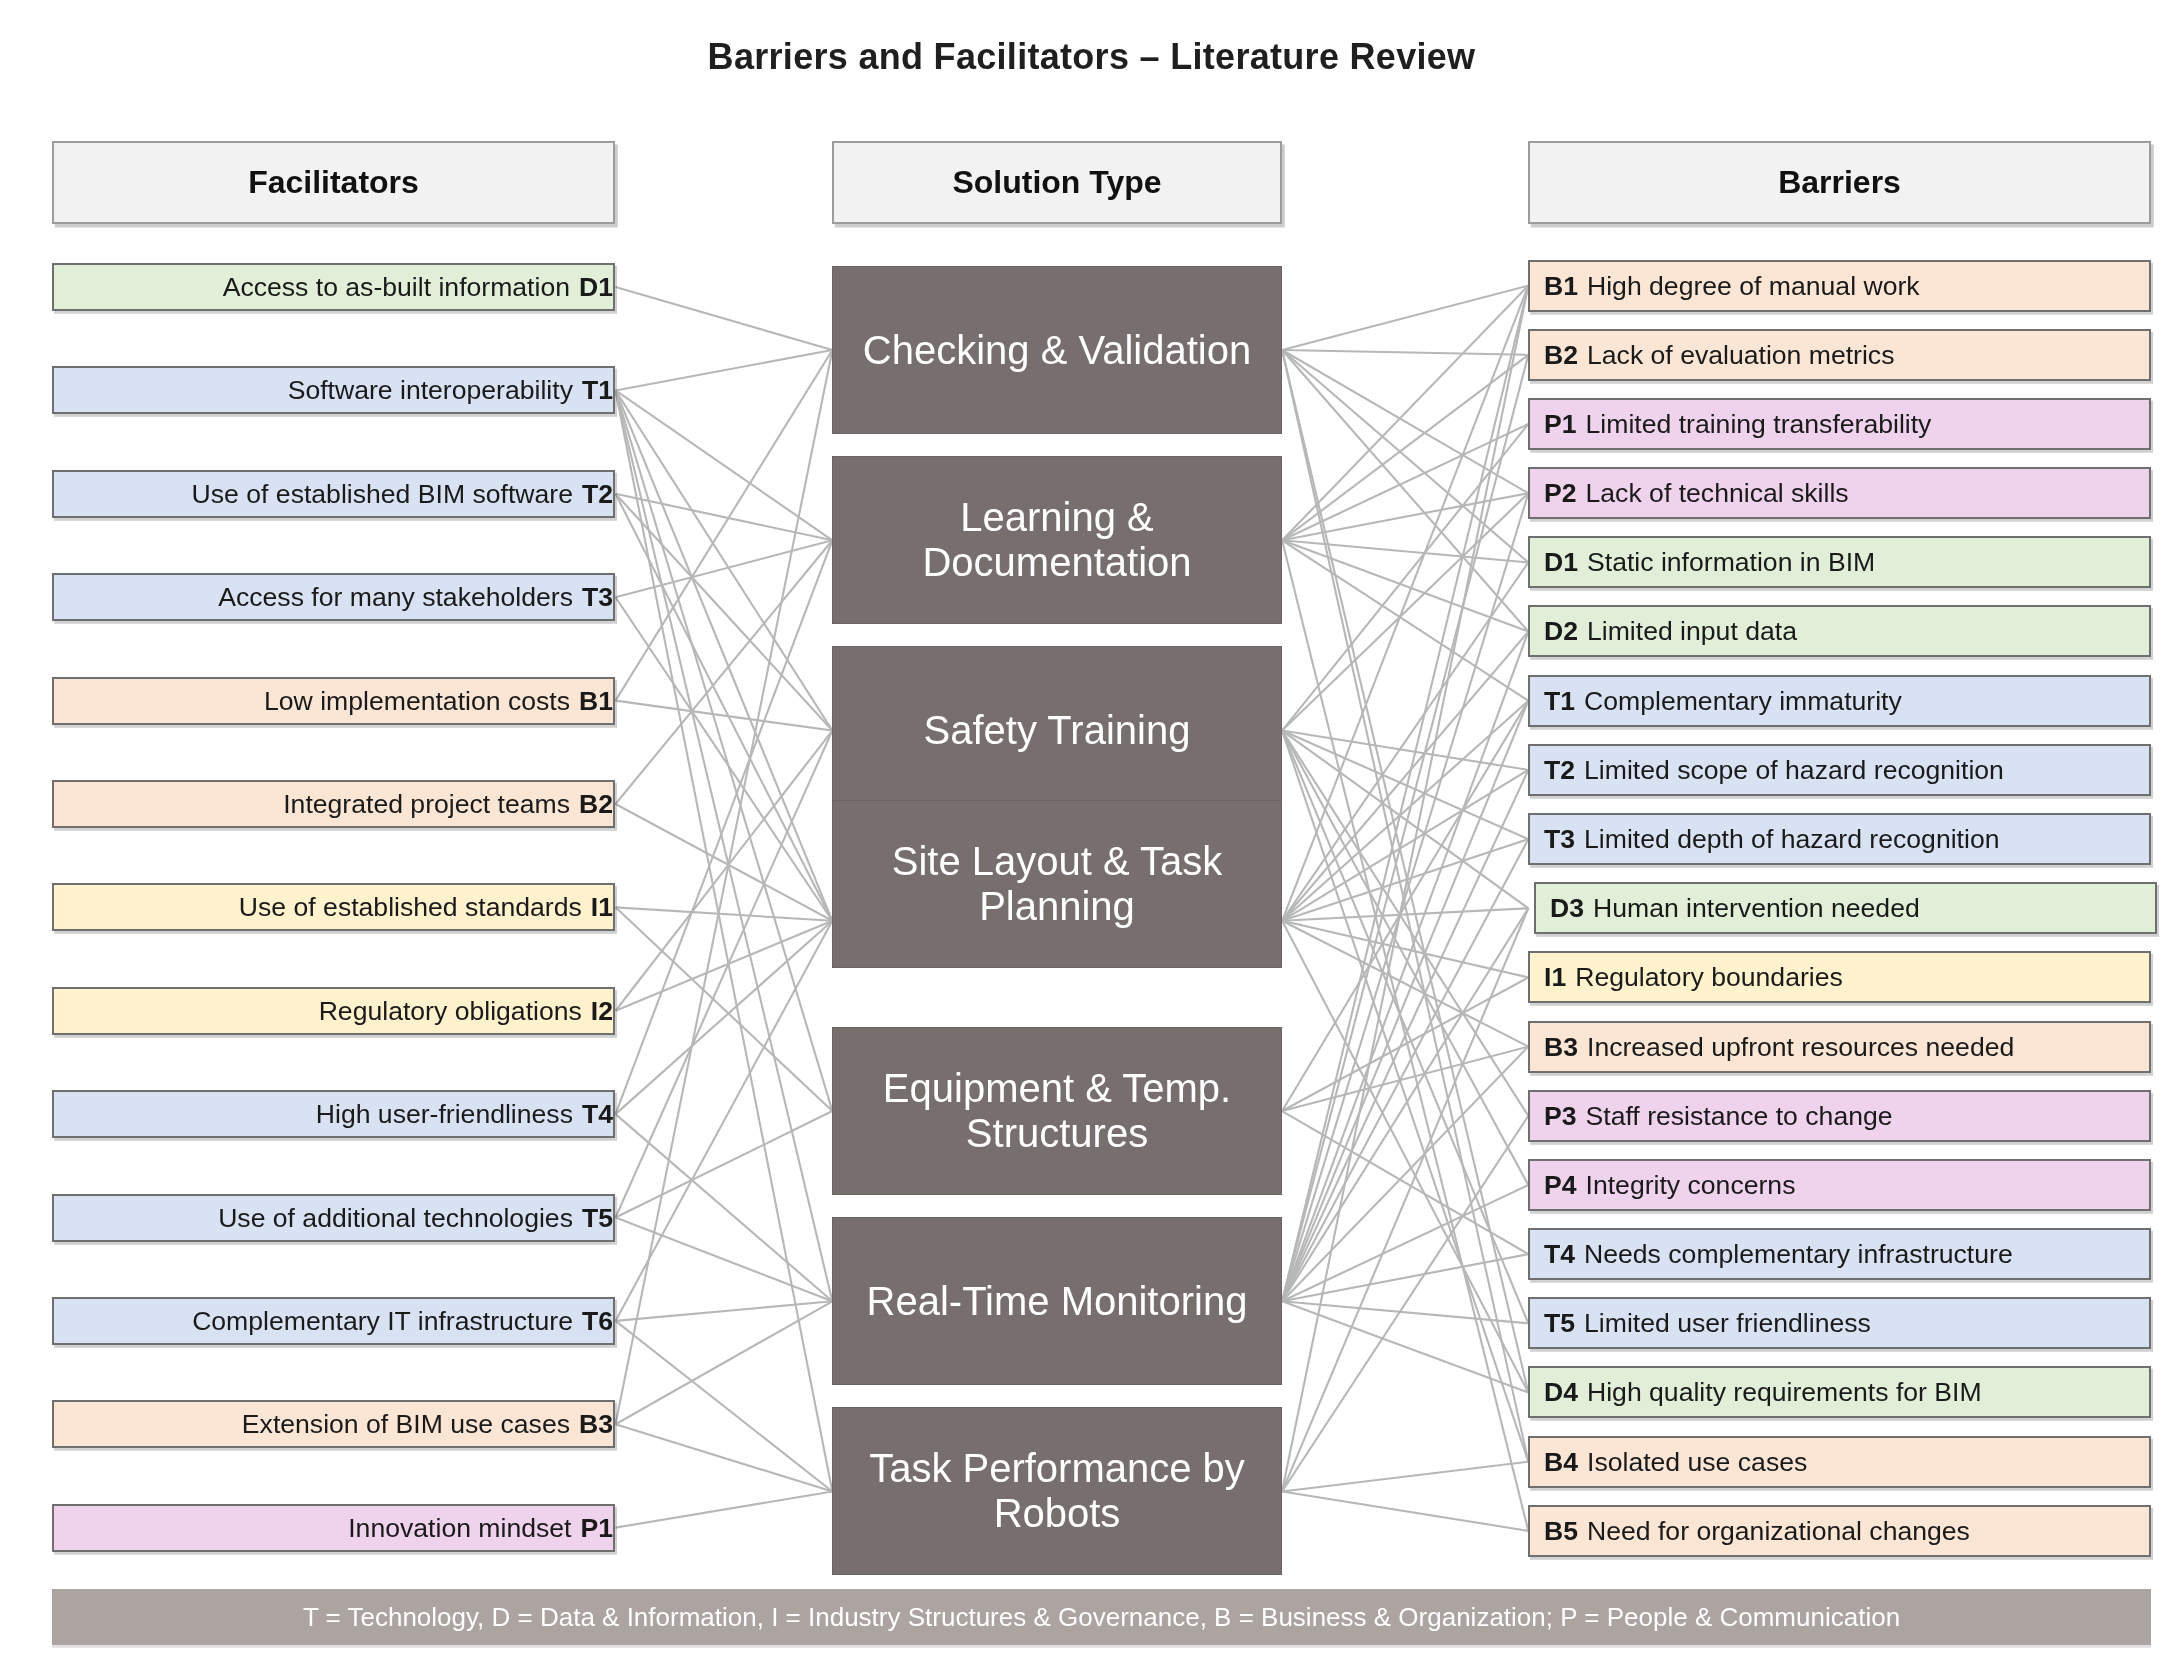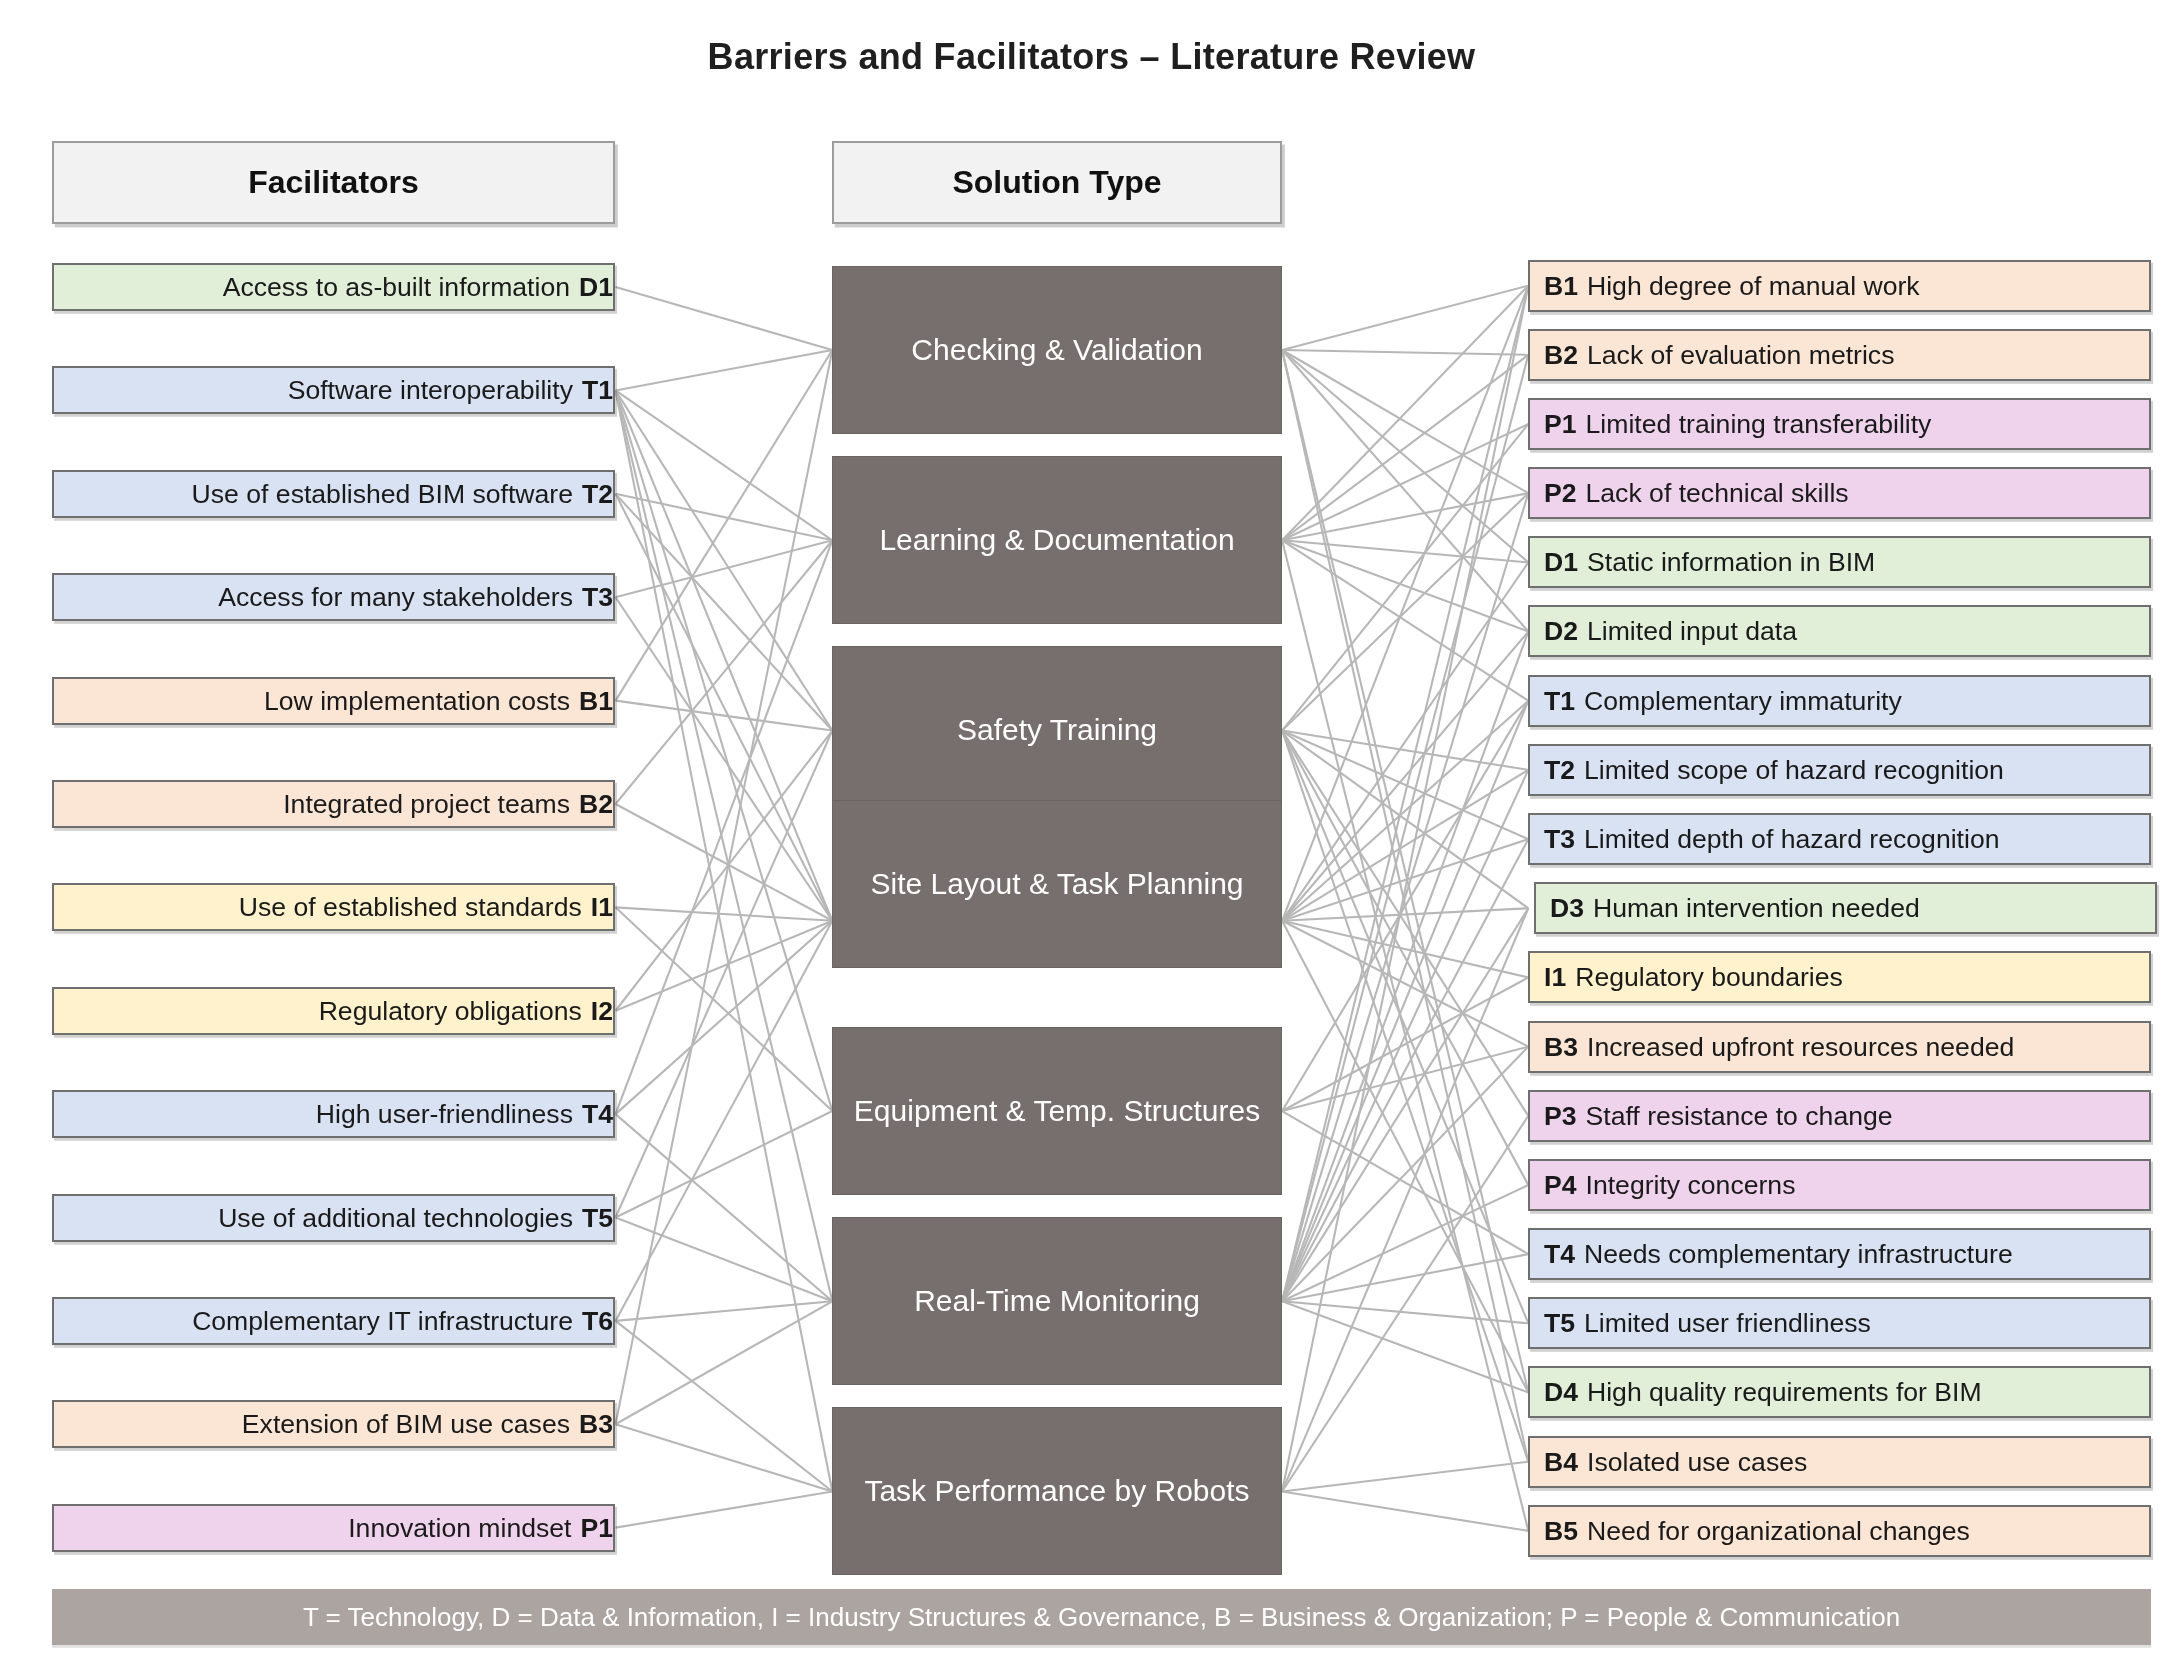--- a/index.html
+++ b/index.html
@@ -15,21 +15,21 @@
   #hdr-bar{left:1528px;width:623px;}
   .fac,.bar{position:absolute;display:flex;align-items:center;box-sizing:border-box;
        border:2.1px solid #6f6f6f;box-shadow:2.1px 2.8px 0 rgba(0,0,0,.18);
        font-size:26.6px;color:#1a1a1a;white-space:nowrap;}
   .fac{left:52px;width:563px;height:48px;justify-content:flex-end;padding-right:0;}
   .bar{left:1528px;width:623px;height:52px;justify-content:flex-start;padding-left:14px;}
   .fac .code{margin-left:9px;font-weight:700;}
   .bar .code{margin-right:9px;font-weight:700;}
   .sol{position:absolute;left:832px;width:450px;height:168px;background:#766f6e;
        border:0.7px solid #6a6463;color:#ffffff;display:flex;align-items:center;justify-content:center;
-       font-size:30px;box-sizing:border-box;text-align:center;}
+       font-size:40px;box-sizing:border-box;text-align:center;}
   .legend{position:absolute;left:52px;top:1589px;width:2099px;height:56px;background:#aba4a1;
        color:#ffffff;display:flex;align-items:center;justify-content:center;
        font-size:26px;box-sizing:border-box;box-shadow:0 2.8px 0 rgba(0,0,0,.12);}
   #wires{position:absolute;left:0;top:0;width:2183px;height:1680px;}
   #wires line{stroke:#b7b7b7;stroke-width:3;}
 </style>
 </head>
 <body>
 
 <div id="canvas">
@@ -123,20 +123,21 @@
       <line x1="1833" y1="2132" x2="2185" y2="1298.1" stroke="#b7b7b7"></line>
       <line x1="1833" y1="2132" x2="2185" y2="1594.8000000000002" stroke="#b7b7b7"></line>
       <line x1="1833" y1="2132" x2="2185" y2="2089.3" stroke="#b7b7b7"></line>
       <line x1="1833" y1="2132" x2="2185" y2="2188.2" stroke="#b7b7b7"></line>
     </svg>
 
   <div class="title">Barriers and Facilitators – Literature Review</div>
 
   <div class="hdr" id="hdr-fac">Facilitators</div>
   <div class="hdr" id="hdr-sol">Solution Type</div>
+  <div class="hdr" id="hdr-bar">Barriers</div>
 
   <div id="fac-rows">
       <div class="fac" style="top: 263px; background: rgb(225, 239, 217);">
         <span>Access to as-built information</span>
         <span class="code">D1</span>
       </div>
       <div class="fac" style="top: 366px; background: rgb(217, 226, 243); justify-content: flex-end;">
         <span>Software interoperability</span>
         <span class="code">T1</span>
       </div>

